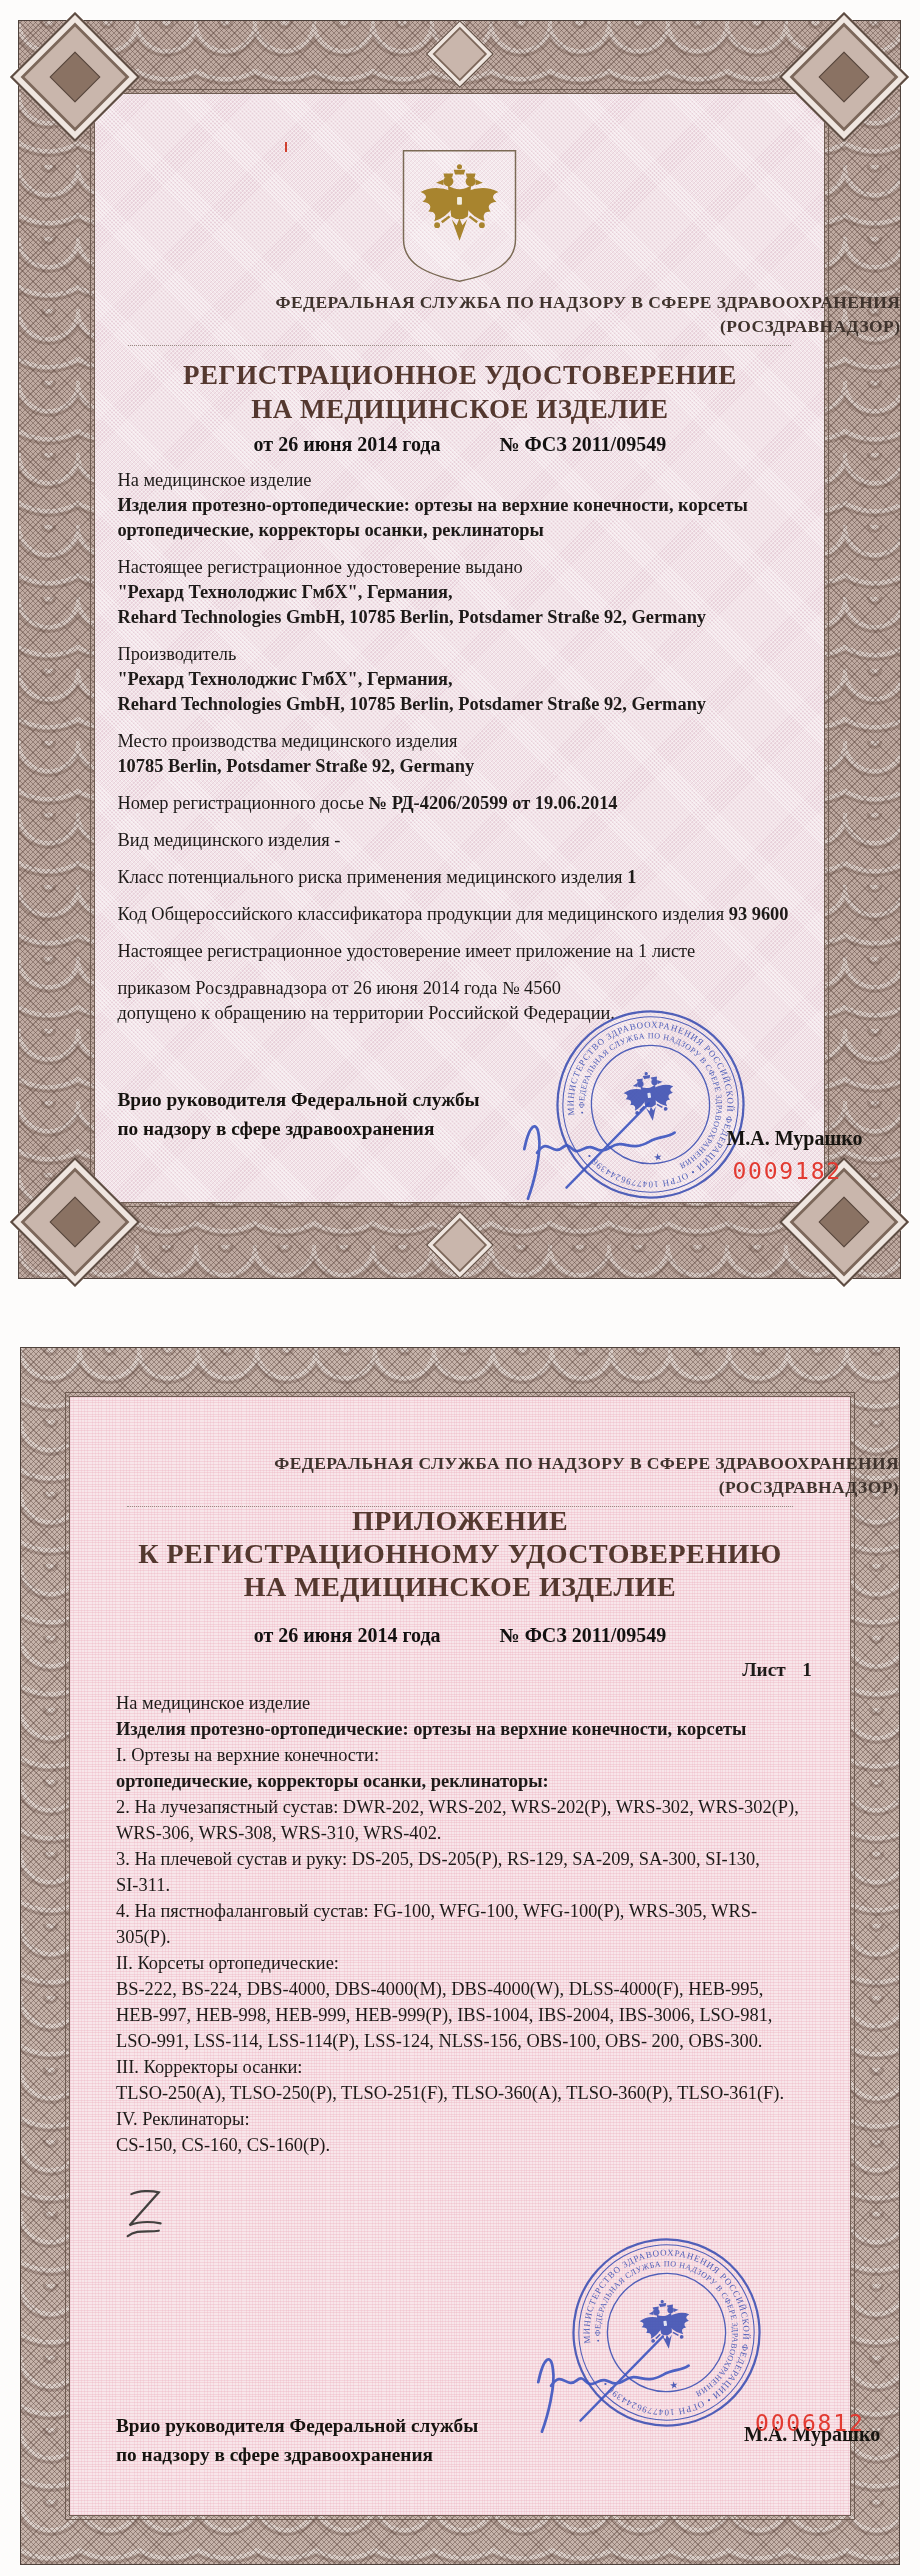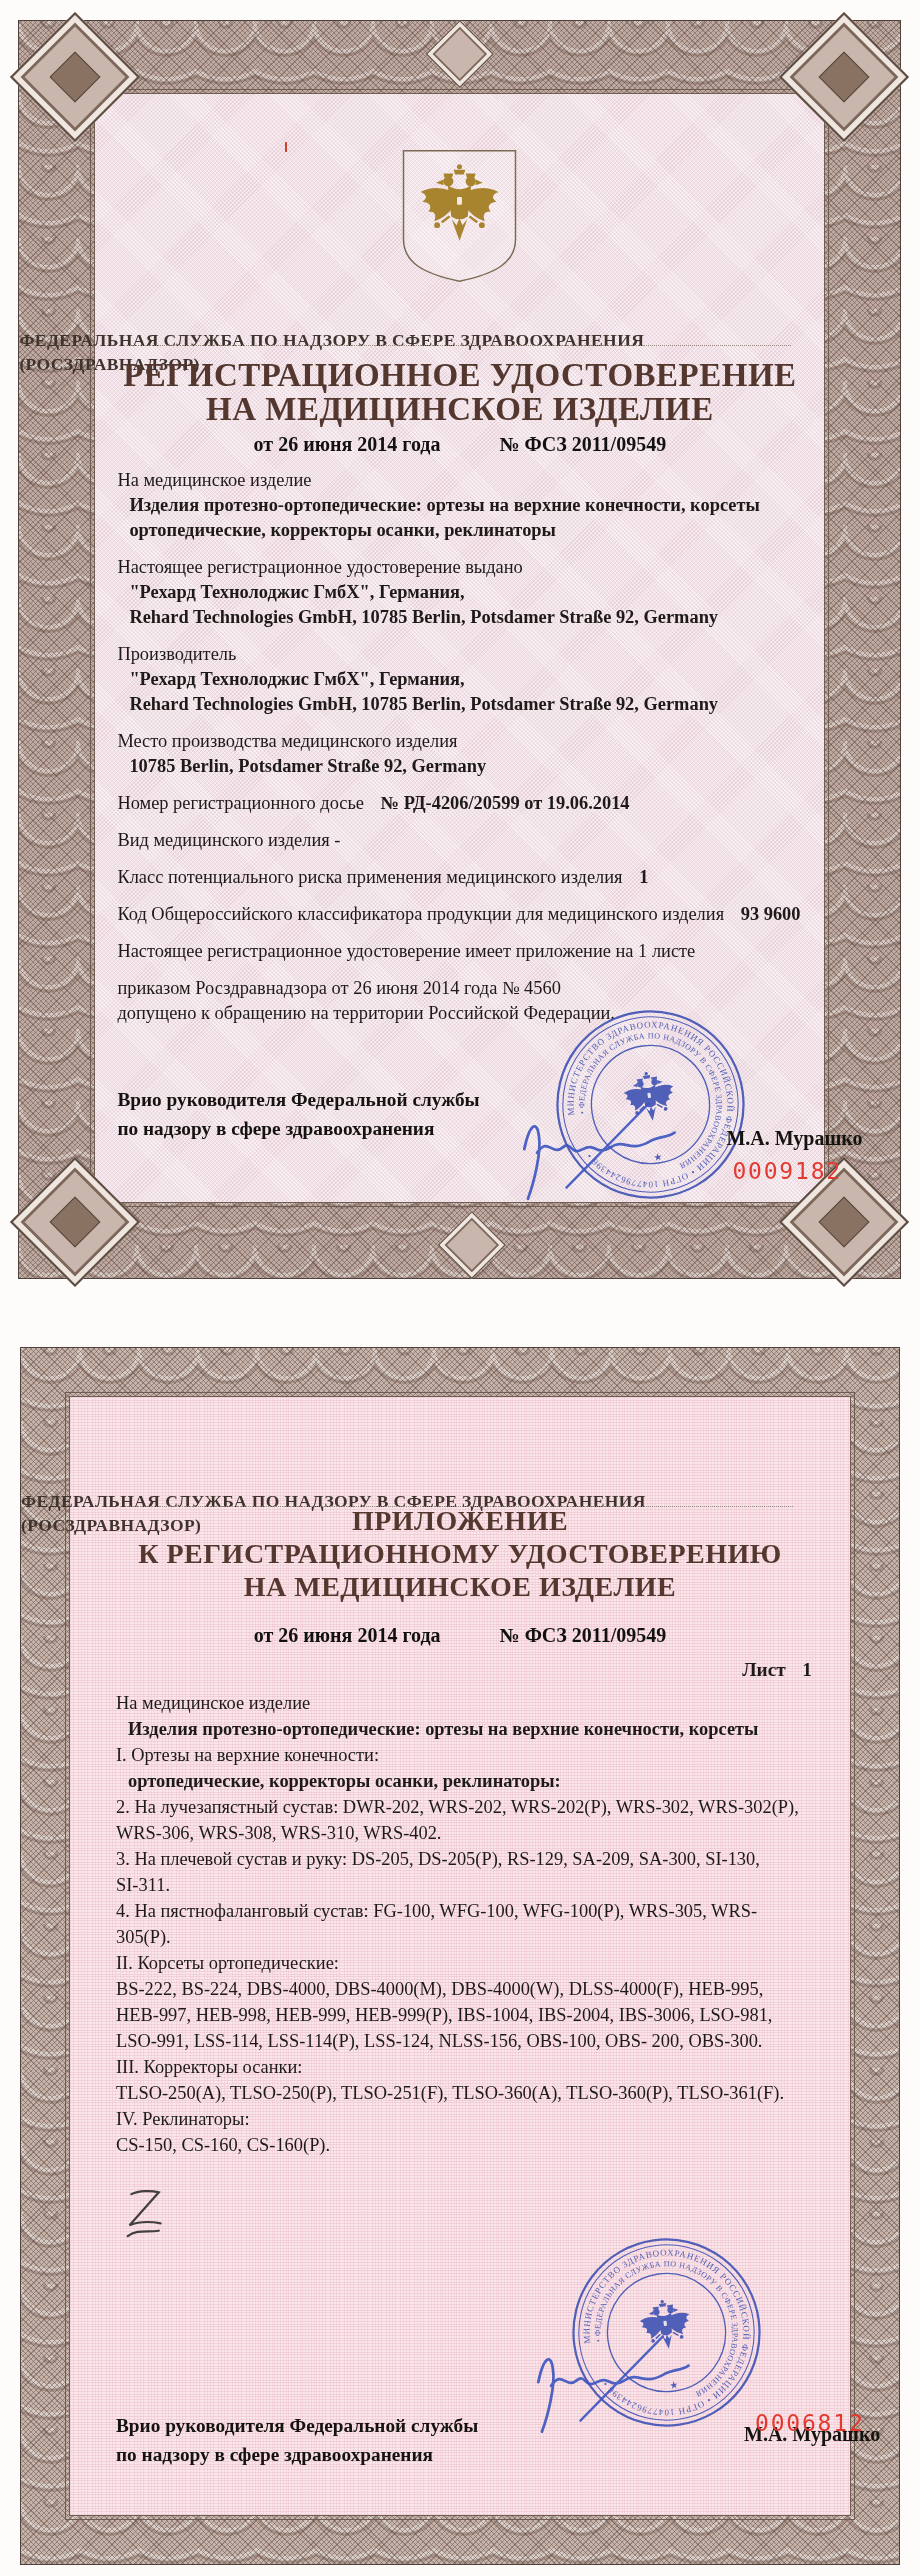--- a/index.html
+++ b/index.html
@@ -35,32 +35,32 @@
     border:2.8px solid #5d4c42;box-shadow:inset 0 0 0 5.5px #efe6e0, inset 0 0 0 8.3px #7c675a;}
   .orn .d2{position:absolute;inset:51px;transform:rotate(45deg);background:#8a7263;border:1.8px solid #55453c;}
   .orn.tl{left:-13px;top:-13px;} .orn.tr{right:-13px;top:-13px;}
   .orn.bl{left:-13px;bottom:-13px;} .orn.br{right:-13px;bottom:-13px;}
   .mid{position:absolute;width:77px;height:77px;pointer-events:none;}
   .mid .d1{position:absolute;inset:14.7px;transform:rotate(45deg);background:#c9b6ac;
     border:1.8px solid #5d4c42;box-shadow:inset 0 0 0 3.7px #efe6e0, inset 0 0 0 5.5px #7c675a;}
   .mid.t{left:calc(50% - 39px);top:-5.5px;} .mid.b{left:calc(50% - 39px);bottom:-5.5px;}
   
   .abs{position:absolute;}
-  .agency{left:0;right:0;text-align:left;font-size:17.5px;line-height:24px;
-    font-weight:600;color:#3f332d;letter-spacing:0.4px;margin-top:38px;}
+  .agency{left:0;right:0;text-align:right;font-size:17.5px;line-height:24px;
+    font-weight:600;color:#3f332d;letter-spacing:0.4px;}
   .sep{border-top:1.8px dotted #9a8a83;height:0;}
   .bigtitle{left:0;right:0;text-align:center;font-weight:bold;color:#54382f;
-    font-size:33px;line-height:34px;letter-spacing:0.5px;}
+    font-size:27px;line-height:34px;letter-spacing:0.5px;}
   .daterow{left:0;right:0;display:flex;justify-content:center;gap:59px;
     font-size:20px;font-weight:bold;color:#121110;}
   .body{font-size:18.4px;color:#1d1a18;}
   .line{line-height:25px;min-height:25px;white-space:nowrap;}
   .line2{line-height:26px;min-height:26px;white-space:nowrap;}
   .gap{margin-top:12px;}
-  .b{font-weight:bold;margin-left:12px;}
+  .b{font-weight:bold;}
   .sig{font-size:19.3px;font-weight:bold;line-height:28.5px;color:#15130f;}
   .name{font-size:20px;font-weight:bold;color:#15130f;text-align:center;}
   .serial{font-family:"DejaVu Sans Mono",monospace;font-size:23px;color:#e23a31;letter-spacing:1.8px;}
   .sheet{font-size:19.3px;font-weight:bold;}
   .sheet .num{margin-left:16.6px;}
   .stamp{transform:rotate(-8deg);opacity:.92;}
   .scrawl{pointer-events:none;}
   .tick{width:1.8px;height:10px;background:#d0402f;}
 </style>
 </head>

